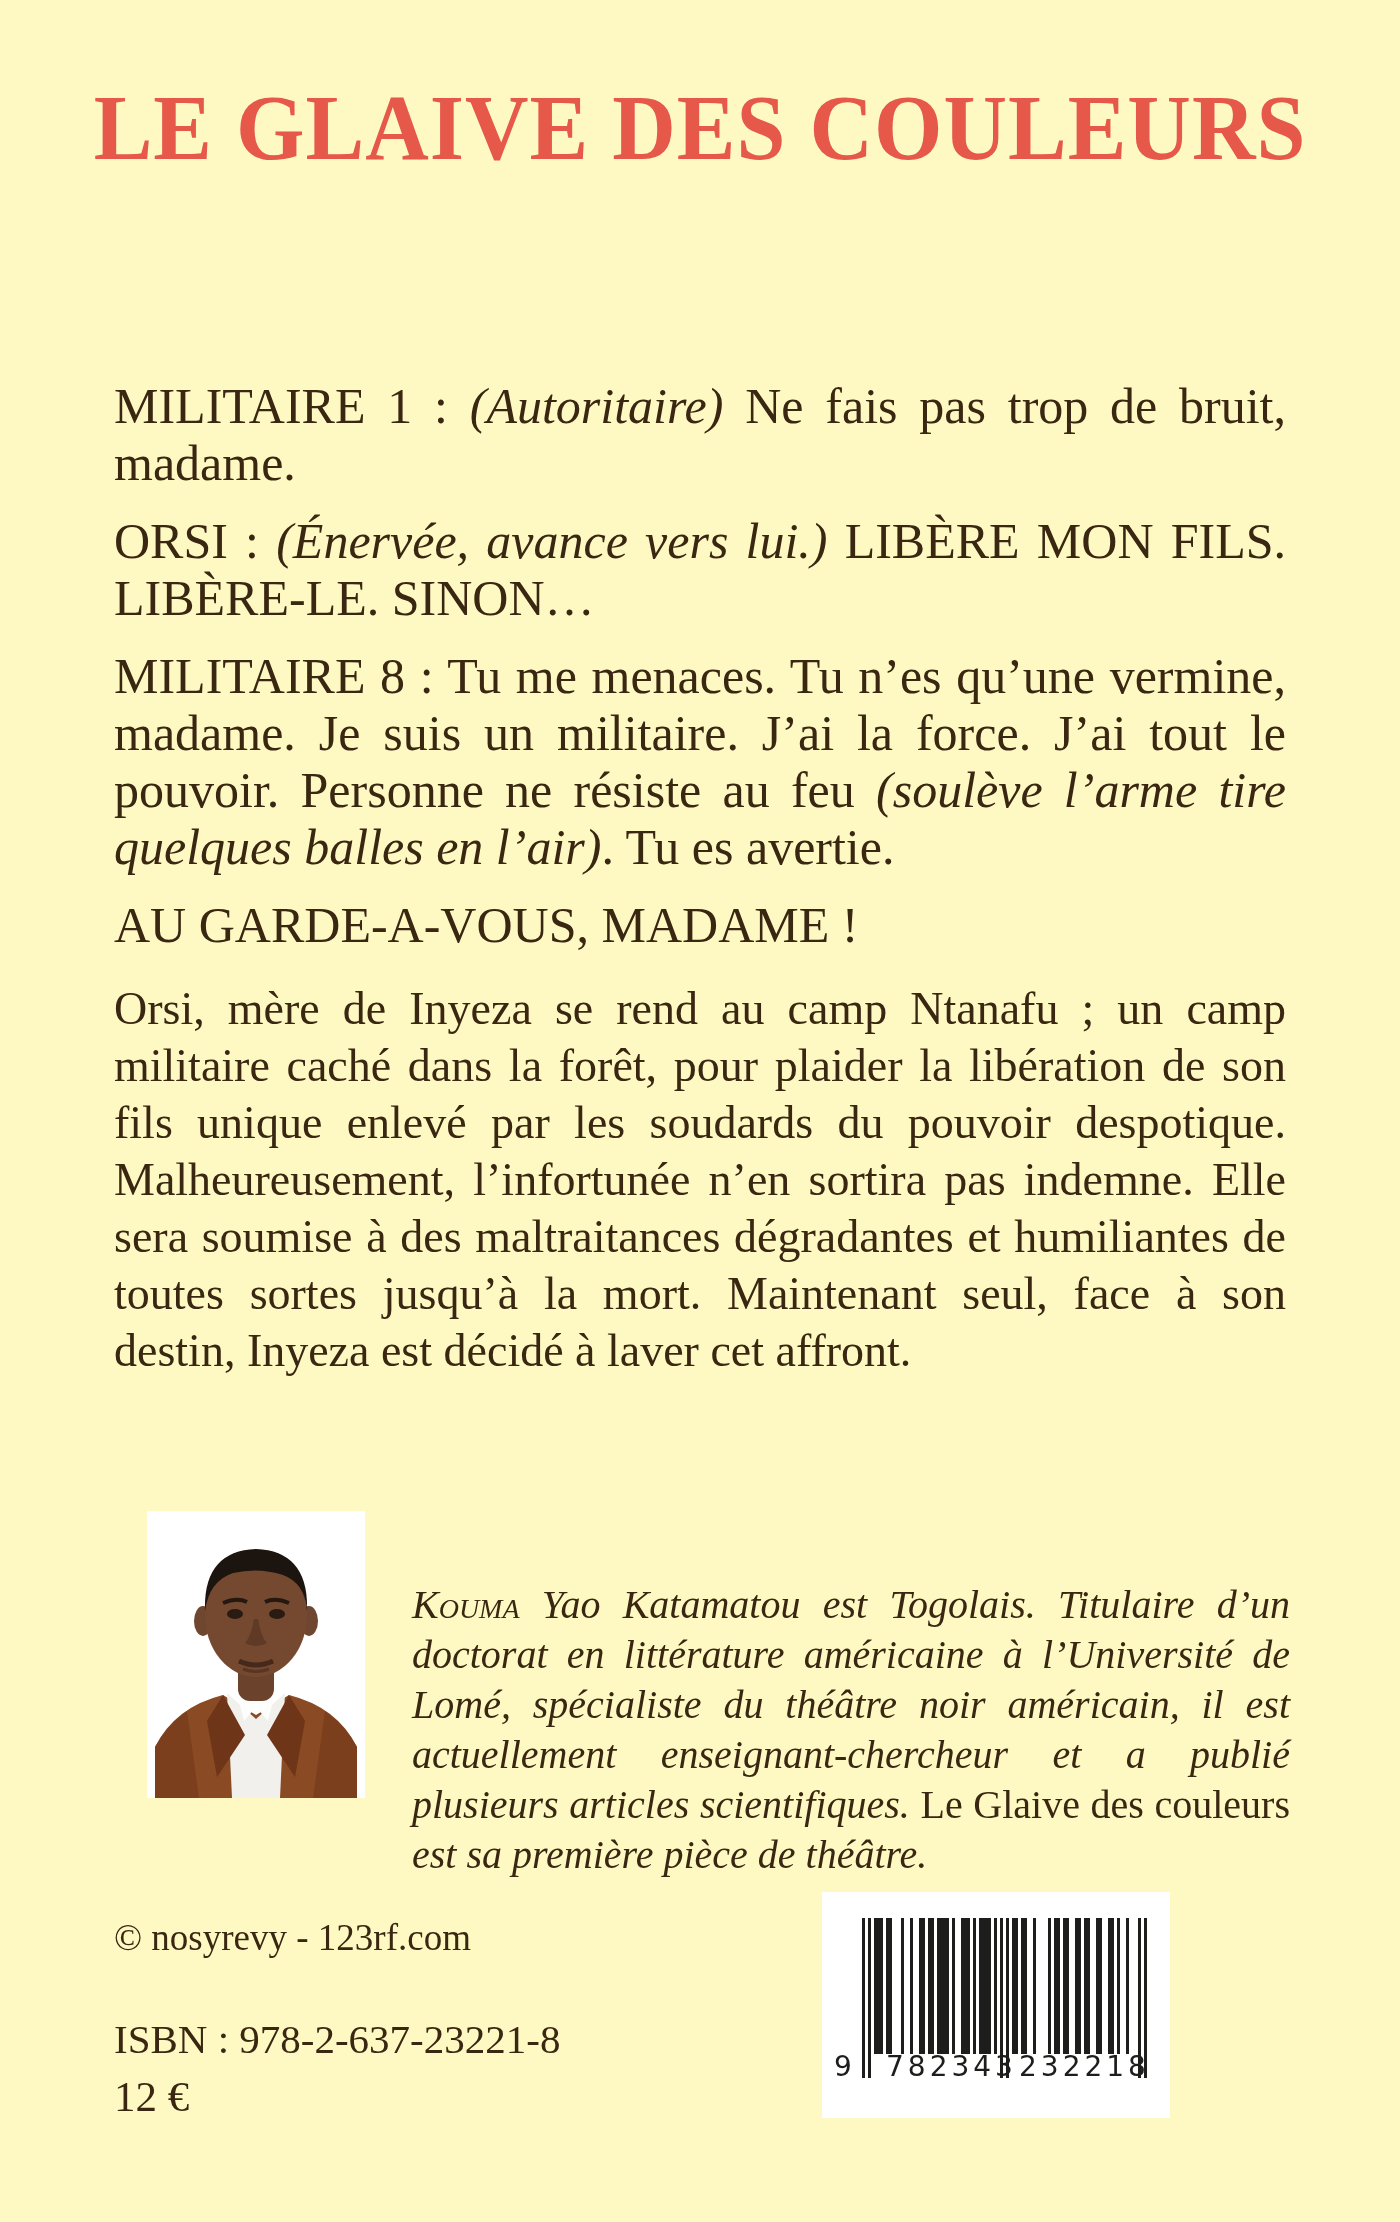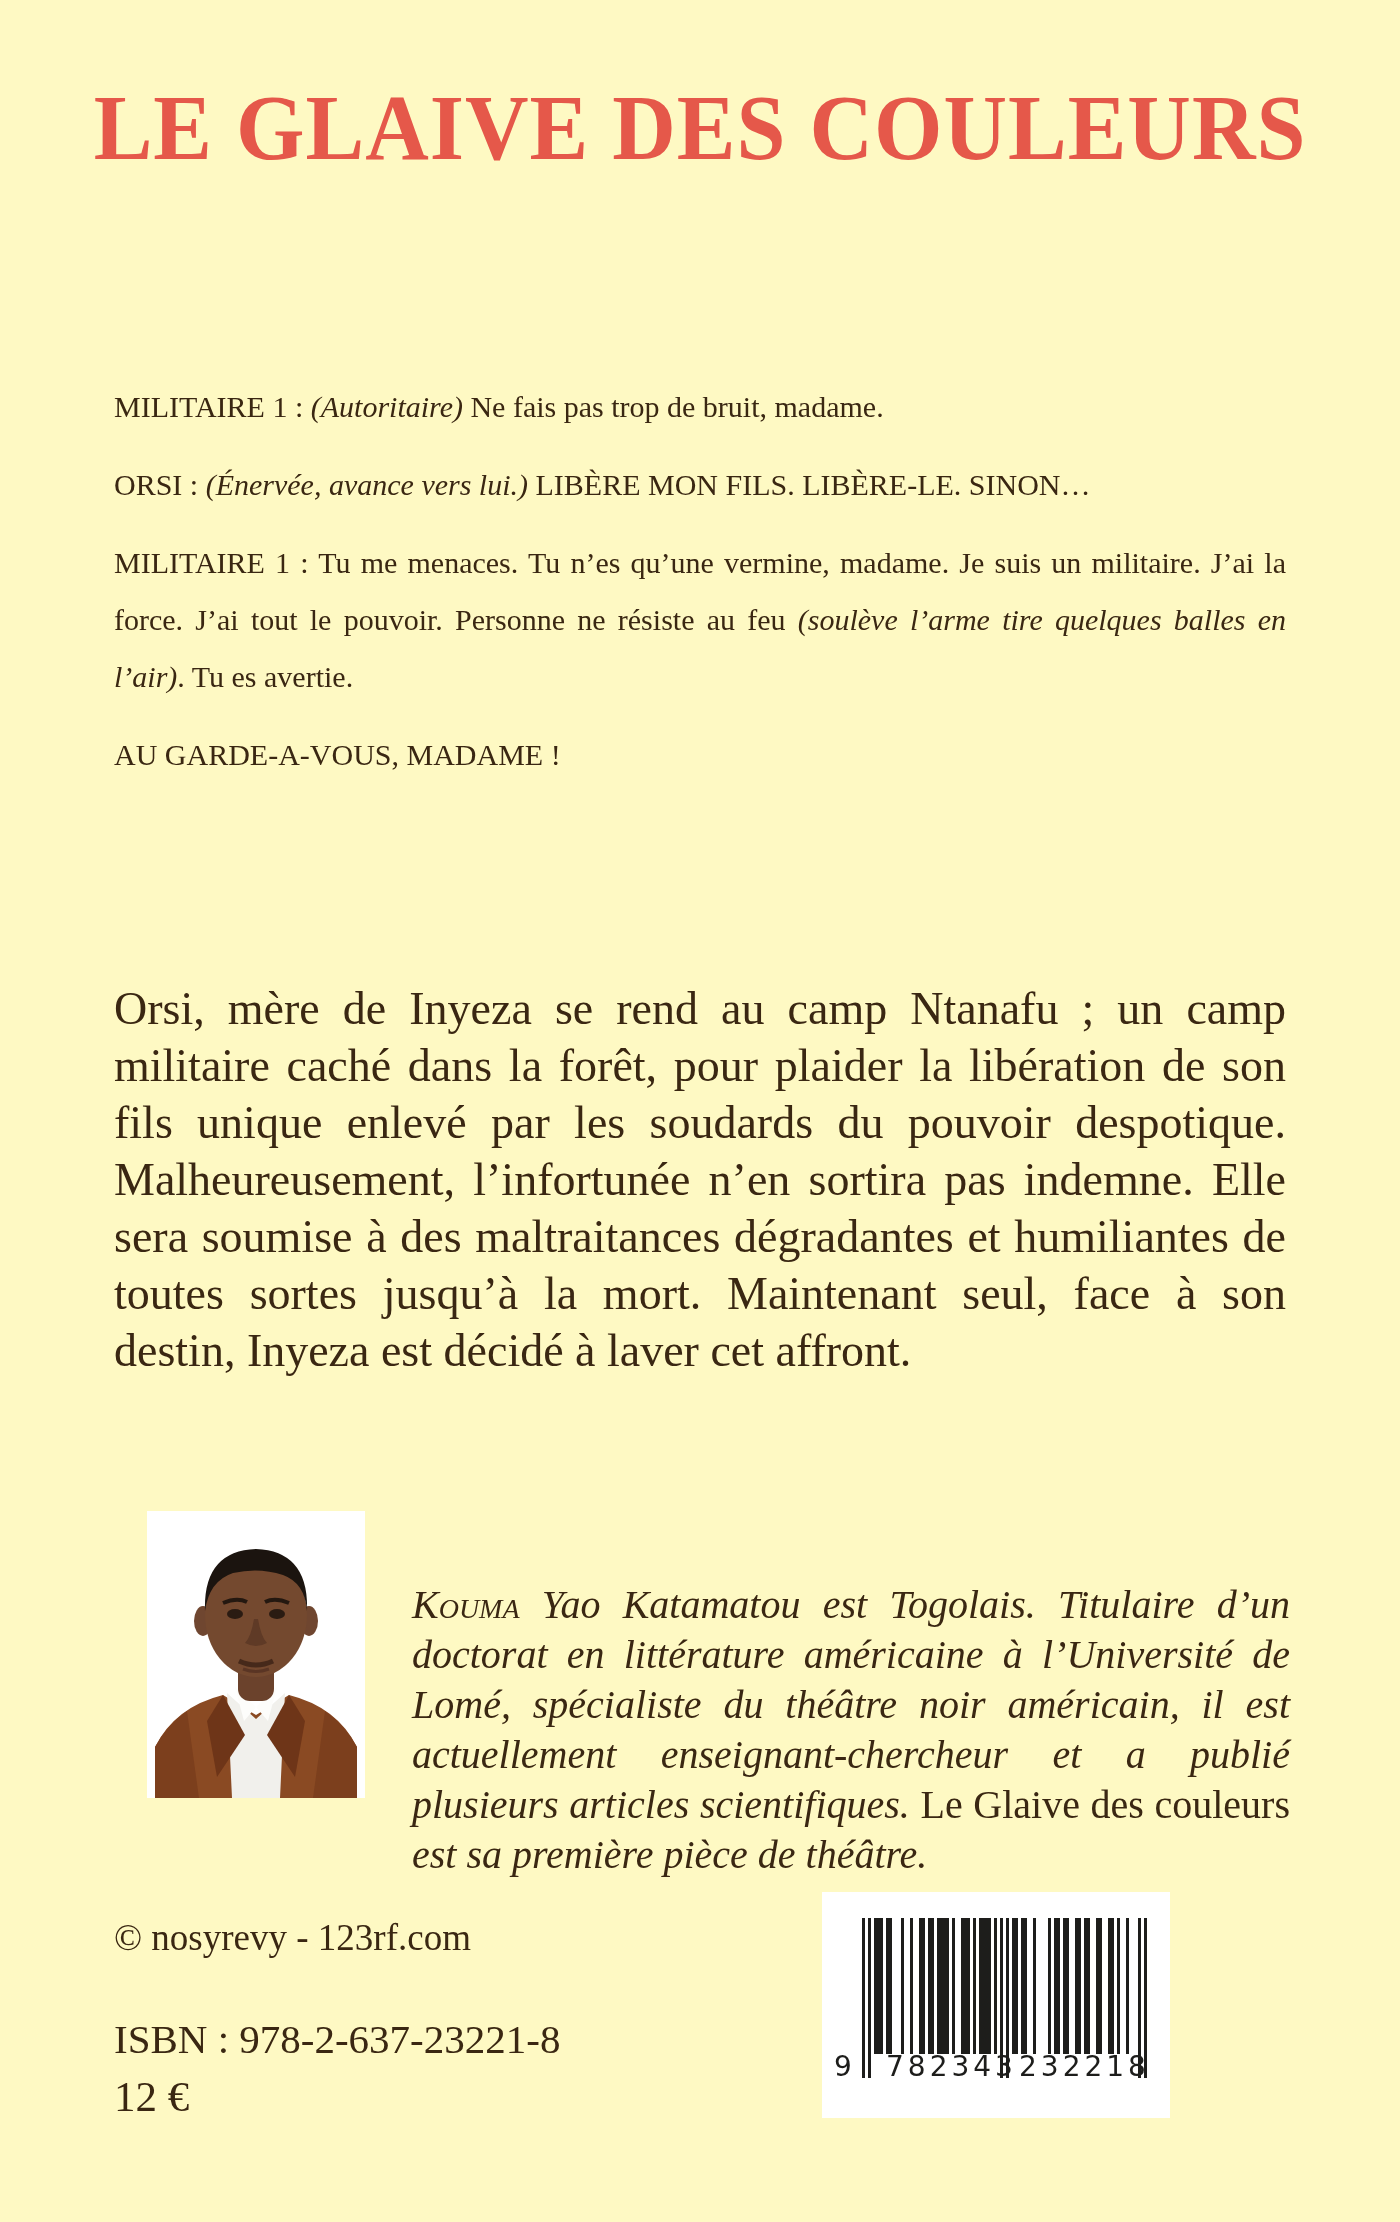--- a/index.html
+++ b/index.html
@@ -14,21 +14,21 @@
   .title{
     position:absolute;top:78px;left:0;width:100%;
     margin:0;text-align:center;
     font-size:88px;font-weight:bold;letter-spacing:1px;
     line-height:1.1;
     color:#E5584A;
     transform:scaleY(1.05);transform-origin:top center;
   }
   .dialogue{
     position:absolute;left:114px;top:378px;width:1172px;
-    font-size:30px;line-height:57px;text-align:justify;
+    font-size:50px;line-height:57px;text-align:justify;
   }
   .para{margin:0 0 21px 0;}
   .para:last-child{margin-bottom:0;}
   .it{font-style:italic;}
   .synopsis{
     position:absolute;left:114px;top:980px;width:1172px;
     margin:0;
     font-size:46px;line-height:57px;text-align:justify;
   }
   .author-photo{
@@ -81,21 +81,21 @@
 
 <div class="cover">
 
   <h1 class="title">LE GLAIVE DES COULEURS</h1>
 
   <div class="dialogue">
     <p class="para"><span>MILITAIRE 1 : </span><span class="it">(Autoritaire)</span><span> Ne fais pas trop de bruit, madame.</span></p>
 
     <p class="para"><span>ORSI : </span><span class="it">(Énervée, avance vers lui.)</span><span> LIBÈRE MON FILS. LIBÈRE-LE. SINON…</span></p>
 
-    <p class="para"><span>MILITAIRE 1 : Tu me menaces. Tu n’es qu’une vermine, madame. Je suis un militaire. J’ai la force. J’ai tout le pouvoir. Personne ne résiste au feu </span><span class="it">(soulève l’arme tire quelques balles en l’air)</span><span>. Tu es avertie.</span></p>
+    <p class="para"><span>MILITAIRE 8 : Tu me menaces. Tu n’es qu’une vermine, madame. Je suis un militaire. J’ai la force. J’ai tout le pouvoir. Personne ne résiste au feu </span><span class="it">(soulève l’arme tire quelques balles en l’air)</span><span>. Tu es avertie.</span></p>
 
     <p class="para"><span>AU GARDE-A-VOUS, MADAME !</span></p>
   </div>
 
   <p class="synopsis">Orsi, mère de Inyeza se rend au camp Ntanafu ; un camp militaire caché dans la forêt, pour plaider la libération de son fils unique enlevé par les soudards du pouvoir despotique. Malheureusement, l’infortunée n’en sortira pas indemne. Elle sera soumise à des maltraitances dégradantes et humiliantes de toutes sortes jusqu’à la mort. Maintenant seul, face à son destin, Inyeza est décidé à laver cet affront.</p>
 
   <div class="author-photo">
     <svg viewBox="0 0 218 287" xmlns="http://www.w3.org/2000/svg">
       <rect x="0" y="0" width="218" height="287" fill="#ffffff"></rect>
 

